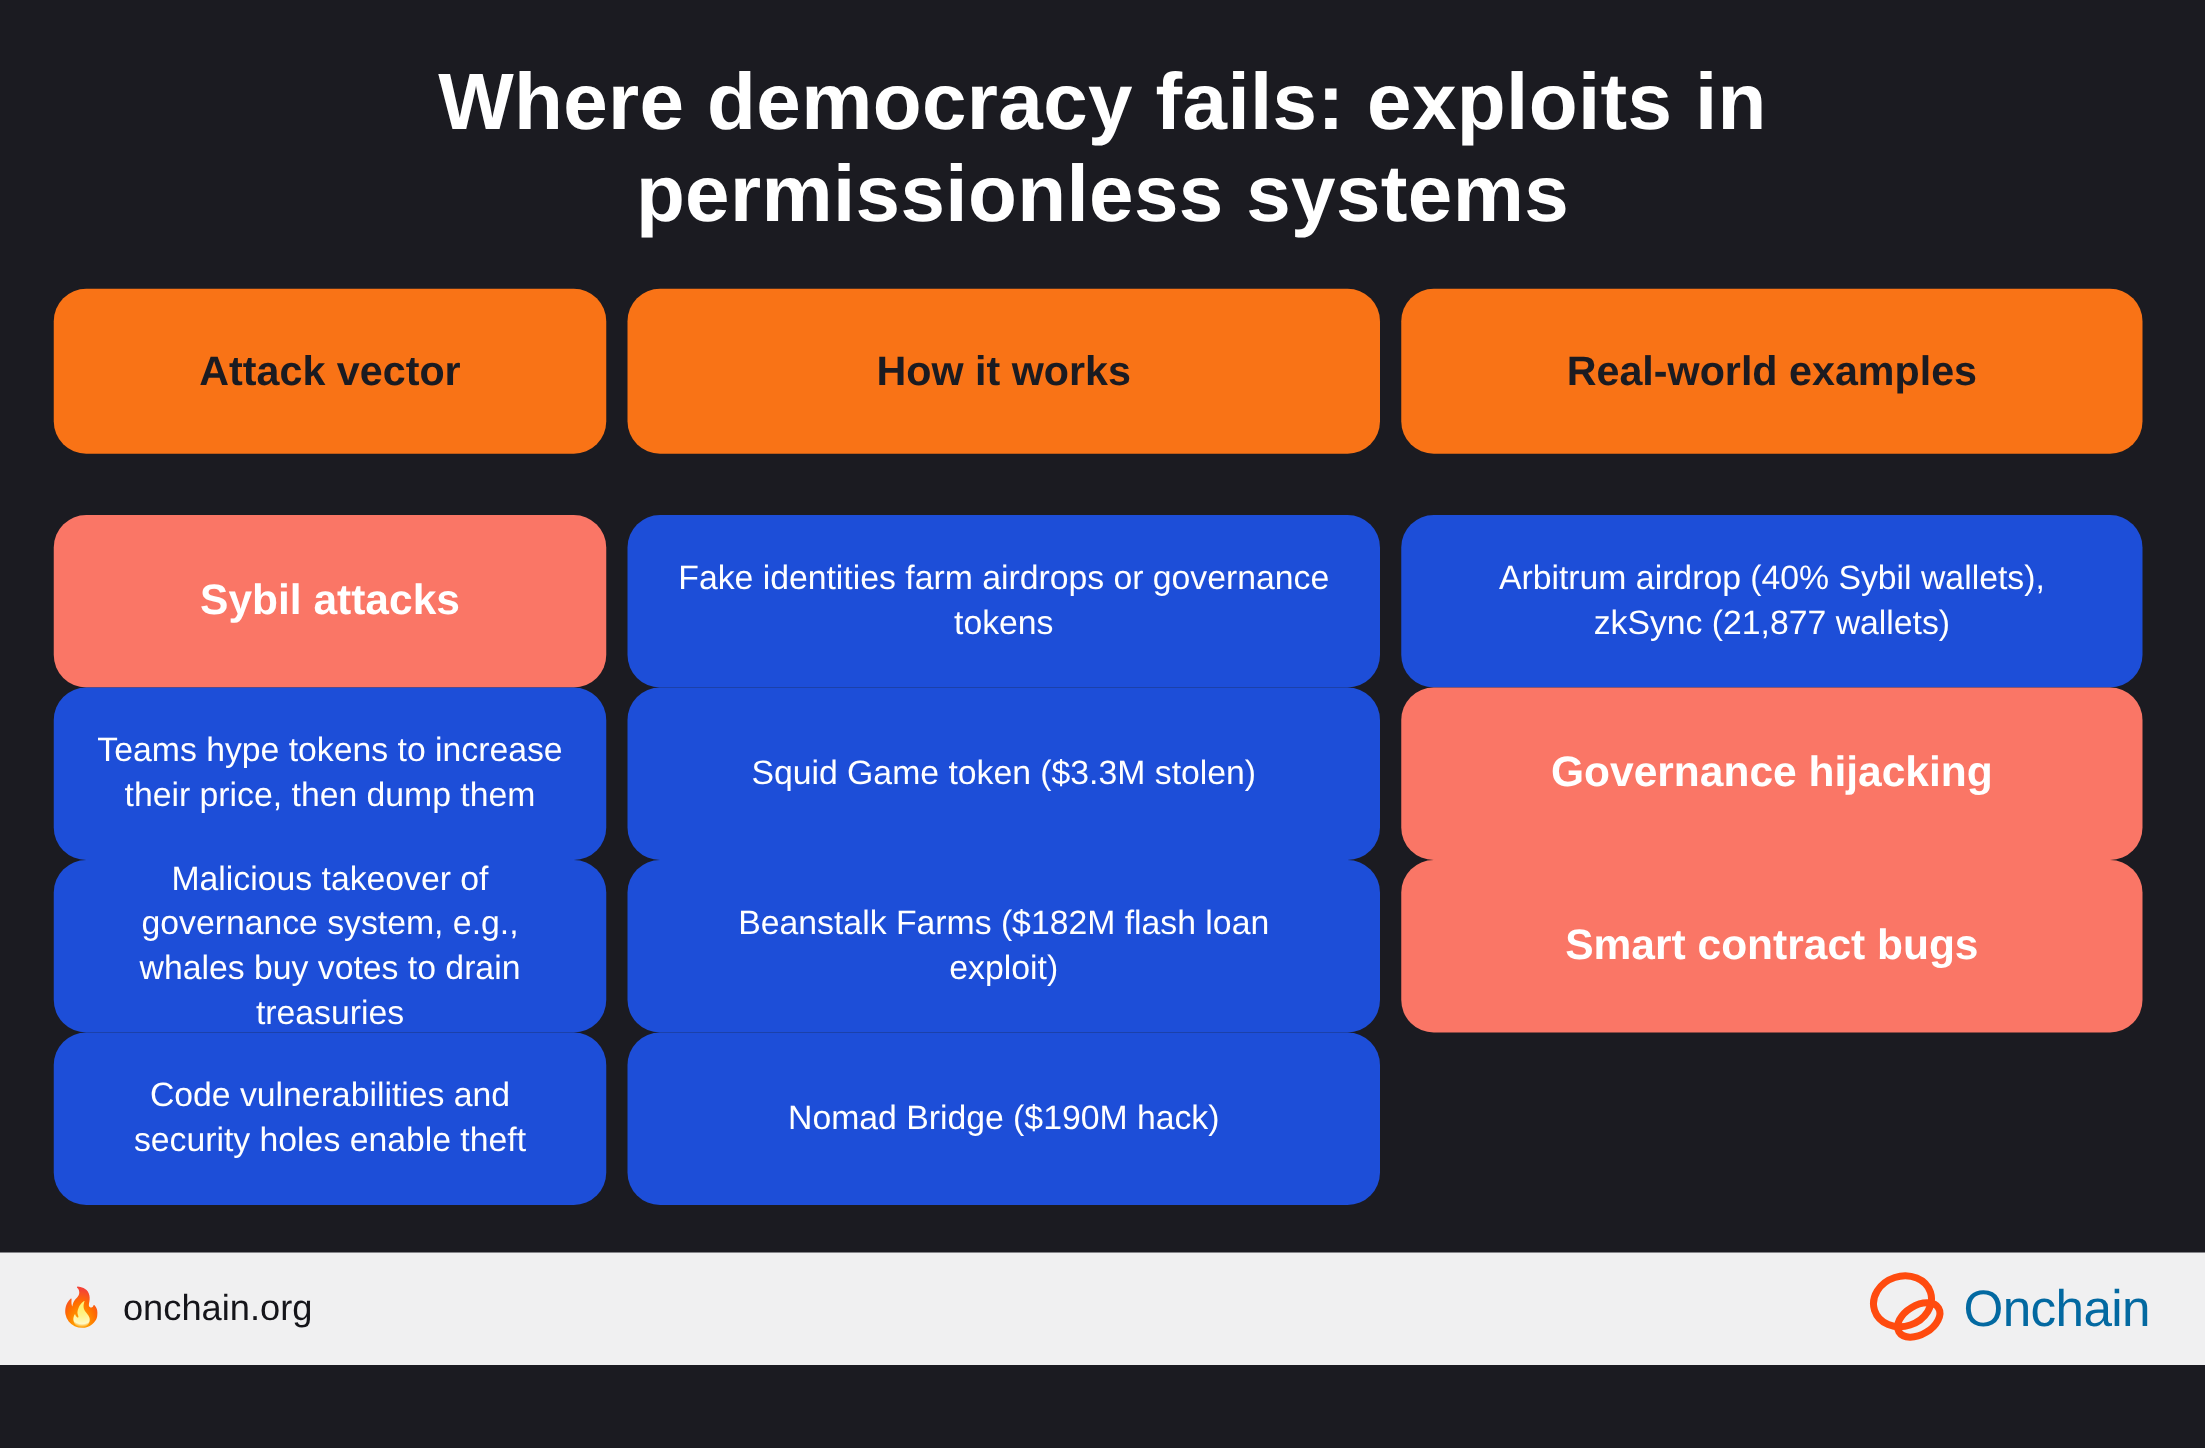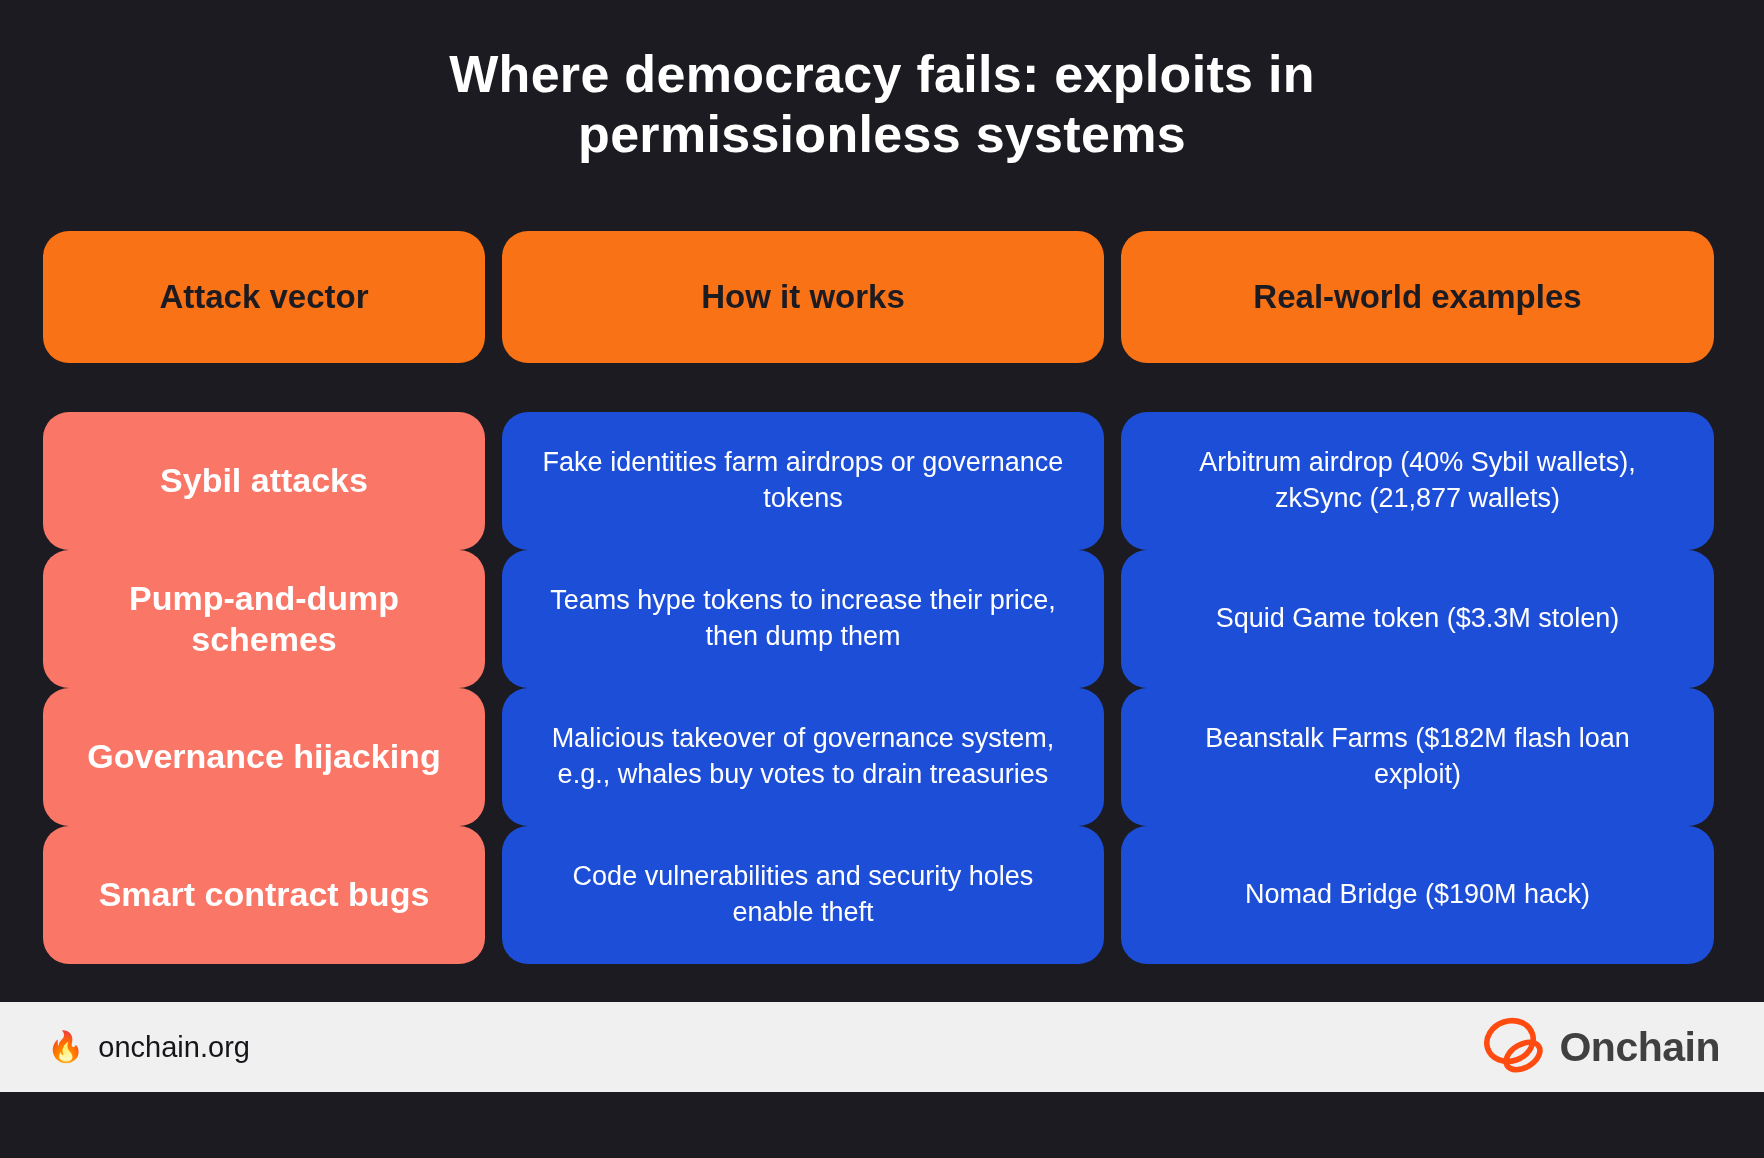--- a/index.html
+++ b/index.html
@@ -19,21 +19,21 @@
     height: 1158px;
     display: flex;
     flex-direction: column;
   }
   .title {
     margin: 0;
     padding-top: 44px;
     height: 130px;
     text-align: center;
     color: #FFFFFF;
-    font-size: 52px;
+    font-size: 64px;
     line-height: 1.16;
     font-weight: 800;
     letter-spacing: 0.3px;
   }
   .grid {
     margin-left: 43px;
     margin-right: 49px;
     display: grid;
     grid-template-columns: 442px 602px 593px;
     column-gap: 17px;
@@ -100,22 +100,22 @@
   .flame {
     font-size: 30px;
     line-height: 1;
   }
   .brand {
     display: flex;
     align-items: center;
     gap: 10px;
   }
   .brand-name {
-    color: #404040;
-    font-weight: 700;
+    color: #0369a1;
+    font-weight: 400;
     font-size: 41px;
     letter-spacing: -0.5px;
   }
 </style>
 </head>
 <body>
 
 <div class="page">
 
   <h1 class="title"><span>Where democracy fails: exploits in</span><br><span>permissionless systems</span></h1>
@@ -137,23 +137,20 @@
     <div class="cell attack">
         <span>Sybil attacks</span>
       </div>
     <div class="cell detail">
         <span>Fake identities farm airdrops or governance tokens</span>
       </div>
     <div class="cell detail example">
         <span>Arbitrum airdrop (40% Sybil wallets), zkSync (21,877 wallets)</span>
       </div>
 
-    <div class="cell attack">
-        <span>Pump-and-dump schemes</span>
-      </div>
     <div class="cell detail">
         <span>Teams hype tokens to increase their price, then dump them</span>
       </div>
     <div class="cell detail example">
         <span>Squid Game token ($3.3M stolen)</span>
       </div>
 
     <div class="cell attack">
         <span>Governance hijacking</span>
       </div>

